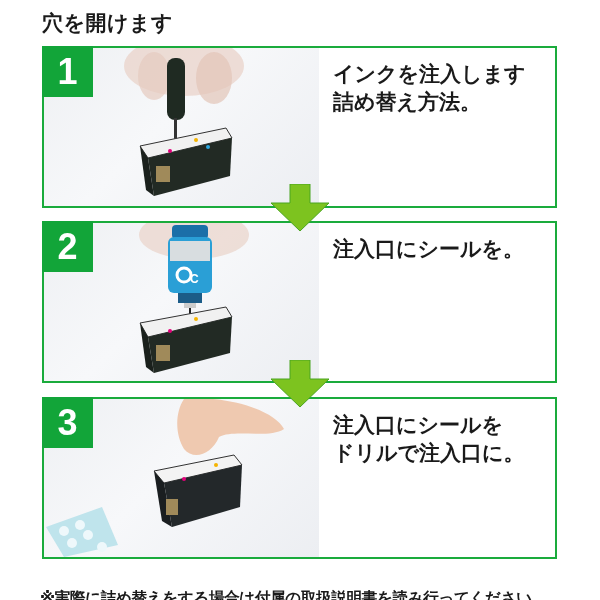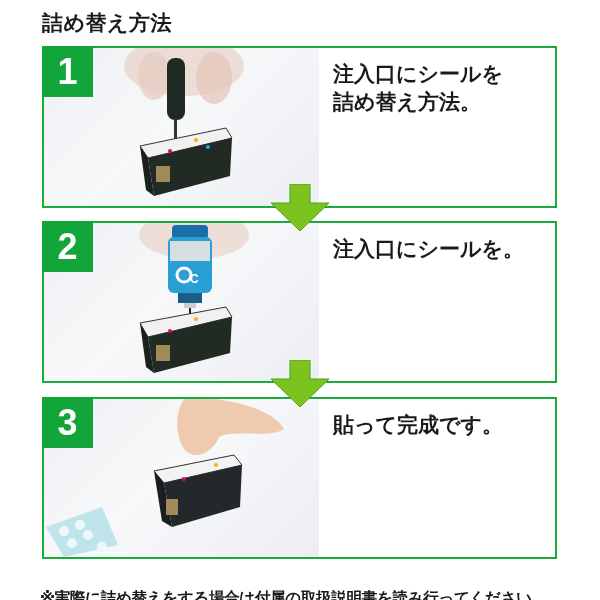--- a/index.html
+++ b/index.html
@@ -37,21 +37,21 @@
     position: absolute; left: 270px; width: 60px; height: 48px; z-index: 5;
   }
   .footer {
     position: absolute; left: 40px; top: 586px; font-size: 15.5px;
     font-weight: bold; white-space: nowrap; line-height: 24px; letter-spacing: -0.3px;
   }
 </style>
 </head>
 <body>
 
-<div class="title">詰め替え方法</div>
+<div class="title">穴を開けます</div>
 
 <div class="step" style="top:46px;">
   <div class="badge">1</div>
   <div class="photo">
     <svg width="275" height="158" viewBox="0 0 275 158">
 
       <ellipse cx="140" cy="18" rx="60" ry="30" fill="#e9d3c9" opacity="0.75"></ellipse>
       <ellipse cx="170" cy="30" rx="18" ry="26" fill="#e3c5b8" opacity="0.7"></ellipse>
       <ellipse cx="110" cy="28" rx="16" ry="24" fill="#e6cbbf" opacity="0.7"></ellipse>
 
@@ -61,21 +61,21 @@
       <polygon points="96,98 182,80 188,90 104,110" fill="#f1f1f1" stroke="#333" stroke-width="1"></polygon>
       <polygon points="104,110 188,90 186,128 110,148" fill="#222a24"></polygon>
       <polygon points="96,98 104,110 110,148 102,142" fill="#1a201c"></polygon>
       <rect x="112" y="118" width="14" height="16" fill="#a08a5a"></rect>
       <circle cx="126" cy="103" r="2" fill="#e2007a"></circle>
       <circle cx="152" cy="92" r="2" fill="#f5b400"></circle>
       <circle cx="164" cy="99" r="2" fill="#2aa6e0"></circle>
     </svg>
   </div>
   <div class="desc">
-    <div>注入口にシールを</div>
+    <div>インクを注入します</div>
     <div>詰め替え方法。</div>
   </div>
 </div>
 
 <div class="step" style="top:221px;">
   <div class="badge">2</div>
   <div class="photo">
     <svg width="275" height="158" viewBox="0 0 275 158">
       <ellipse cx="150" cy="12" rx="55" ry="24" fill="#e9d3c9" opacity="0.7"></ellipse>
 
@@ -117,21 +117,22 @@
 
       <polygon points="2,128 58,108 74,146 20,158" fill="#bfe4ec"></polygon>
       <circle cx="20" cy="132" r="5" fill="#eef8fb"></circle>
       <circle cx="36" cy="126" r="5" fill="#eef8fb"></circle>
       <circle cx="28" cy="144" r="5" fill="#eef8fb"></circle>
       <circle cx="44" cy="136" r="5" fill="#eef8fb"></circle>
       <circle cx="58" cy="148" r="5" fill="#eef8fb"></circle>
     </svg>
   </div>
   <div class="desc">
-    <div>貼って完成です。</div>
+    <div>注入口にシールを</div>
+    <div>ドリルで注入口に。</div>
   </div>
 </div>
 
 <svg class="arrow" style="top:184px;" viewBox="0 0 60 48">
   <polygon points="20,0 40,0 40,19 59,19 30,47 1,19 20,19" fill="#7dc31f" stroke="#4aa520" stroke-width="1"></polygon>
 </svg>
 <svg class="arrow" style="top:360px;" viewBox="0 0 60 48">
   <polygon points="20,0 40,0 40,19 59,19 30,47 1,19 20,19" fill="#7dc31f" stroke="#4aa520" stroke-width="1"></polygon>
 </svg>
 

